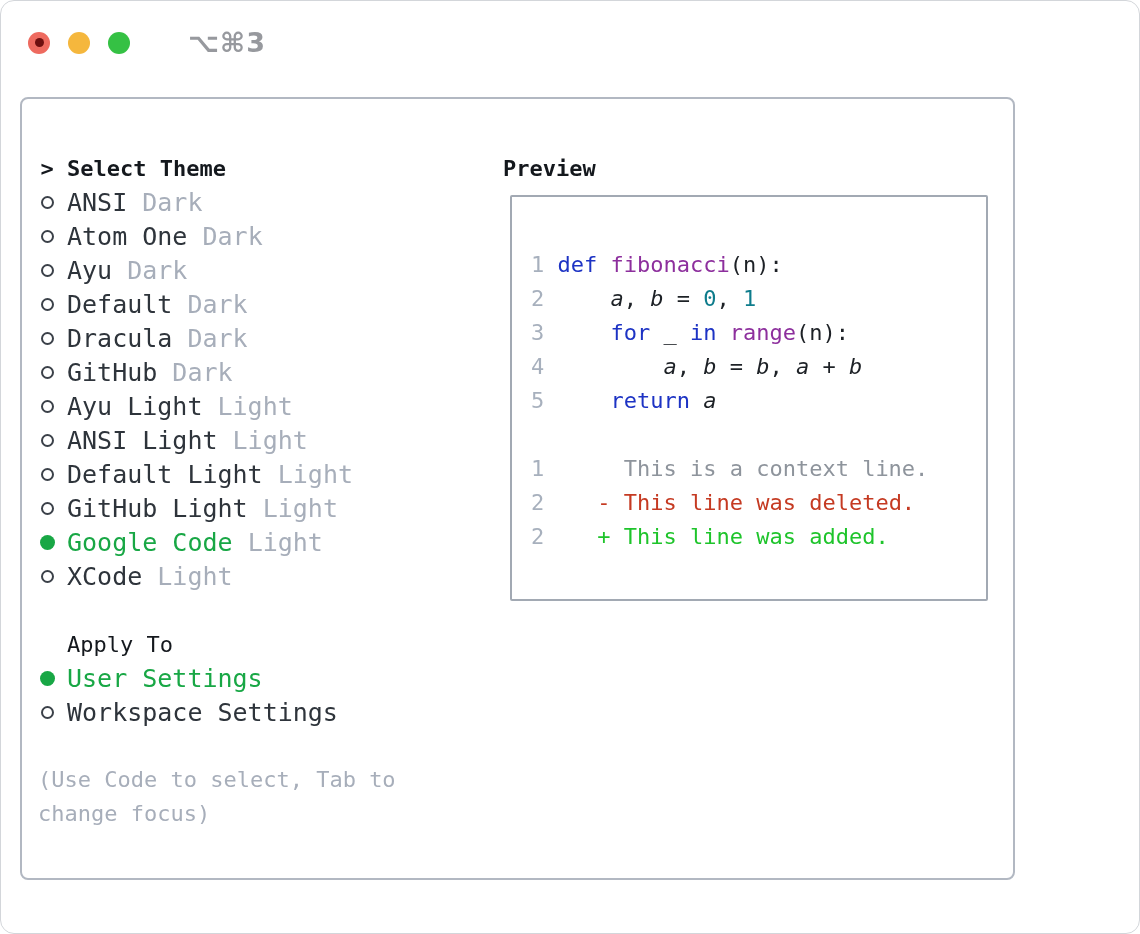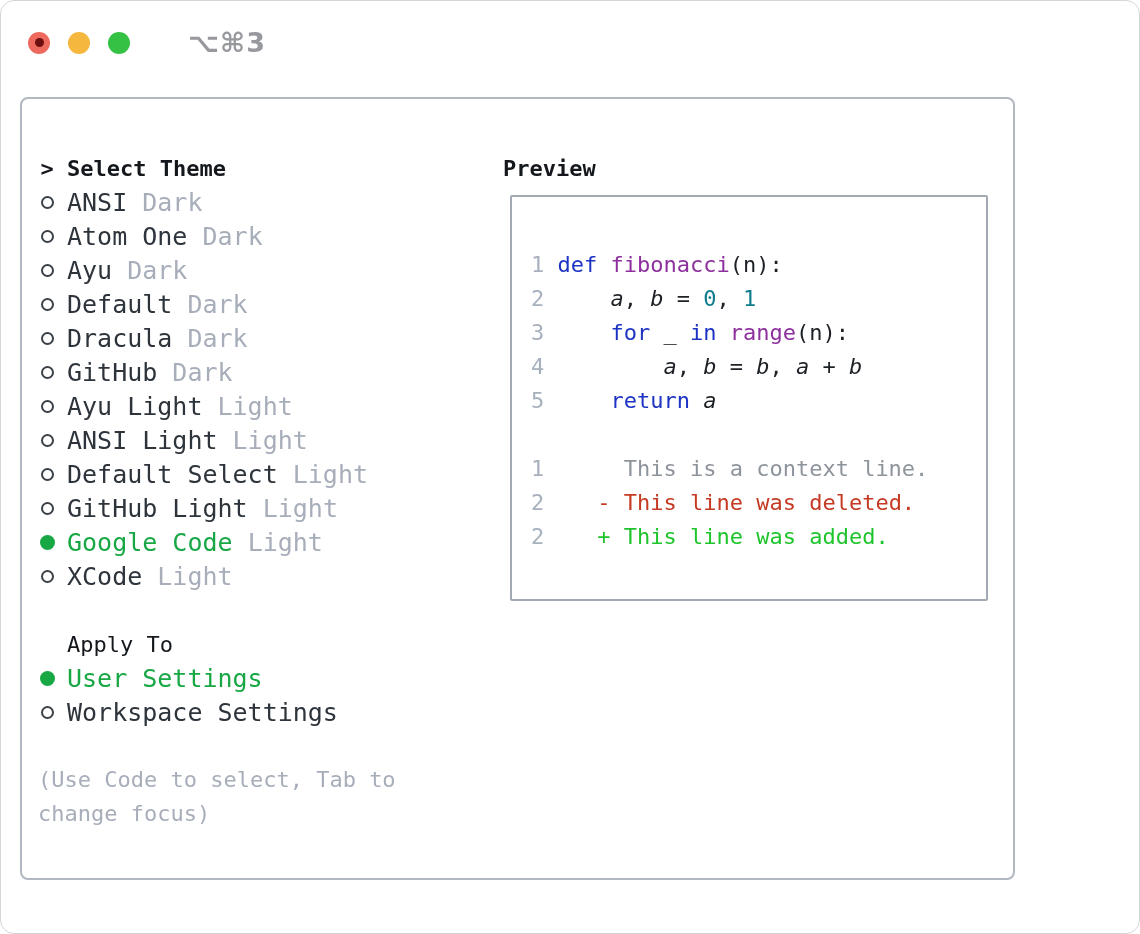--- a/index.html
+++ b/index.html
@@ -116,21 +116,21 @@
 
       <div id="theme-list">
           <div class="row"><span class="marker"><span class="radio-off"></span></span><span class="item-text"><span class="name">ANSI</span><span class="suffix"> Dark</span></span></div>
           <div class="row"><span class="marker"><span class="radio-off"></span></span><span class="item-text"><span class="name">Atom One</span><span class="suffix"> Dark</span></span></div>
           <div class="row"><span class="marker"><span class="radio-off"></span></span><span class="item-text"><span class="name">Ayu</span><span class="suffix"> Dark</span></span></div>
           <div class="row"><span class="marker"><span class="radio-off"></span></span><span class="item-text"><span class="name">Default</span><span class="suffix"> Dark</span></span></div>
           <div class="row"><span class="marker"><span class="radio-off"></span></span><span class="item-text"><span class="name">Dracula</span><span class="suffix"> Dark</span></span></div>
           <div class="row"><span class="marker"><span class="radio-off"></span></span><span class="item-text"><span class="name">GitHub</span><span class="suffix"> Dark</span></span></div>
           <div class="row"><span class="marker"><span class="radio-off"></span></span><span class="item-text"><span class="name">Ayu Light</span><span class="suffix"> Light</span></span></div>
           <div class="row"><span class="marker"><span class="radio-off"></span></span><span class="item-text"><span class="name">ANSI Light</span><span class="suffix"> Light</span></span></div>
-          <div class="row"><span class="marker"><span class="radio-off"></span></span><span class="item-text"><span class="name">Default Select</span><span class="suffix"> Light</span></span></div>
+          <div class="row"><span class="marker"><span class="radio-off"></span></span><span class="item-text"><span class="name">Default Light</span><span class="suffix"> Light</span></span></div>
           <div class="row"><span class="marker"><span class="radio-off"></span></span><span class="item-text"><span class="name">GitHub Light</span><span class="suffix"> Light</span></span></div>
           <div class="row selected"><span class="marker"><span class="radio-on"></span></span><span class="item-text"><span class="name">Google Code</span><span class="suffix"> Light</span></span></div>
           <div class="row"><span class="marker"><span class="radio-off"></span></span><span class="item-text"><span class="name">XCode</span><span class="suffix"> Light</span></span></div>
         </div>
 
       <div class="spacer"></div>
 
       <div class="row">
         <span class="marker"></span>
         <span class="sub-header">Apply To</span>

